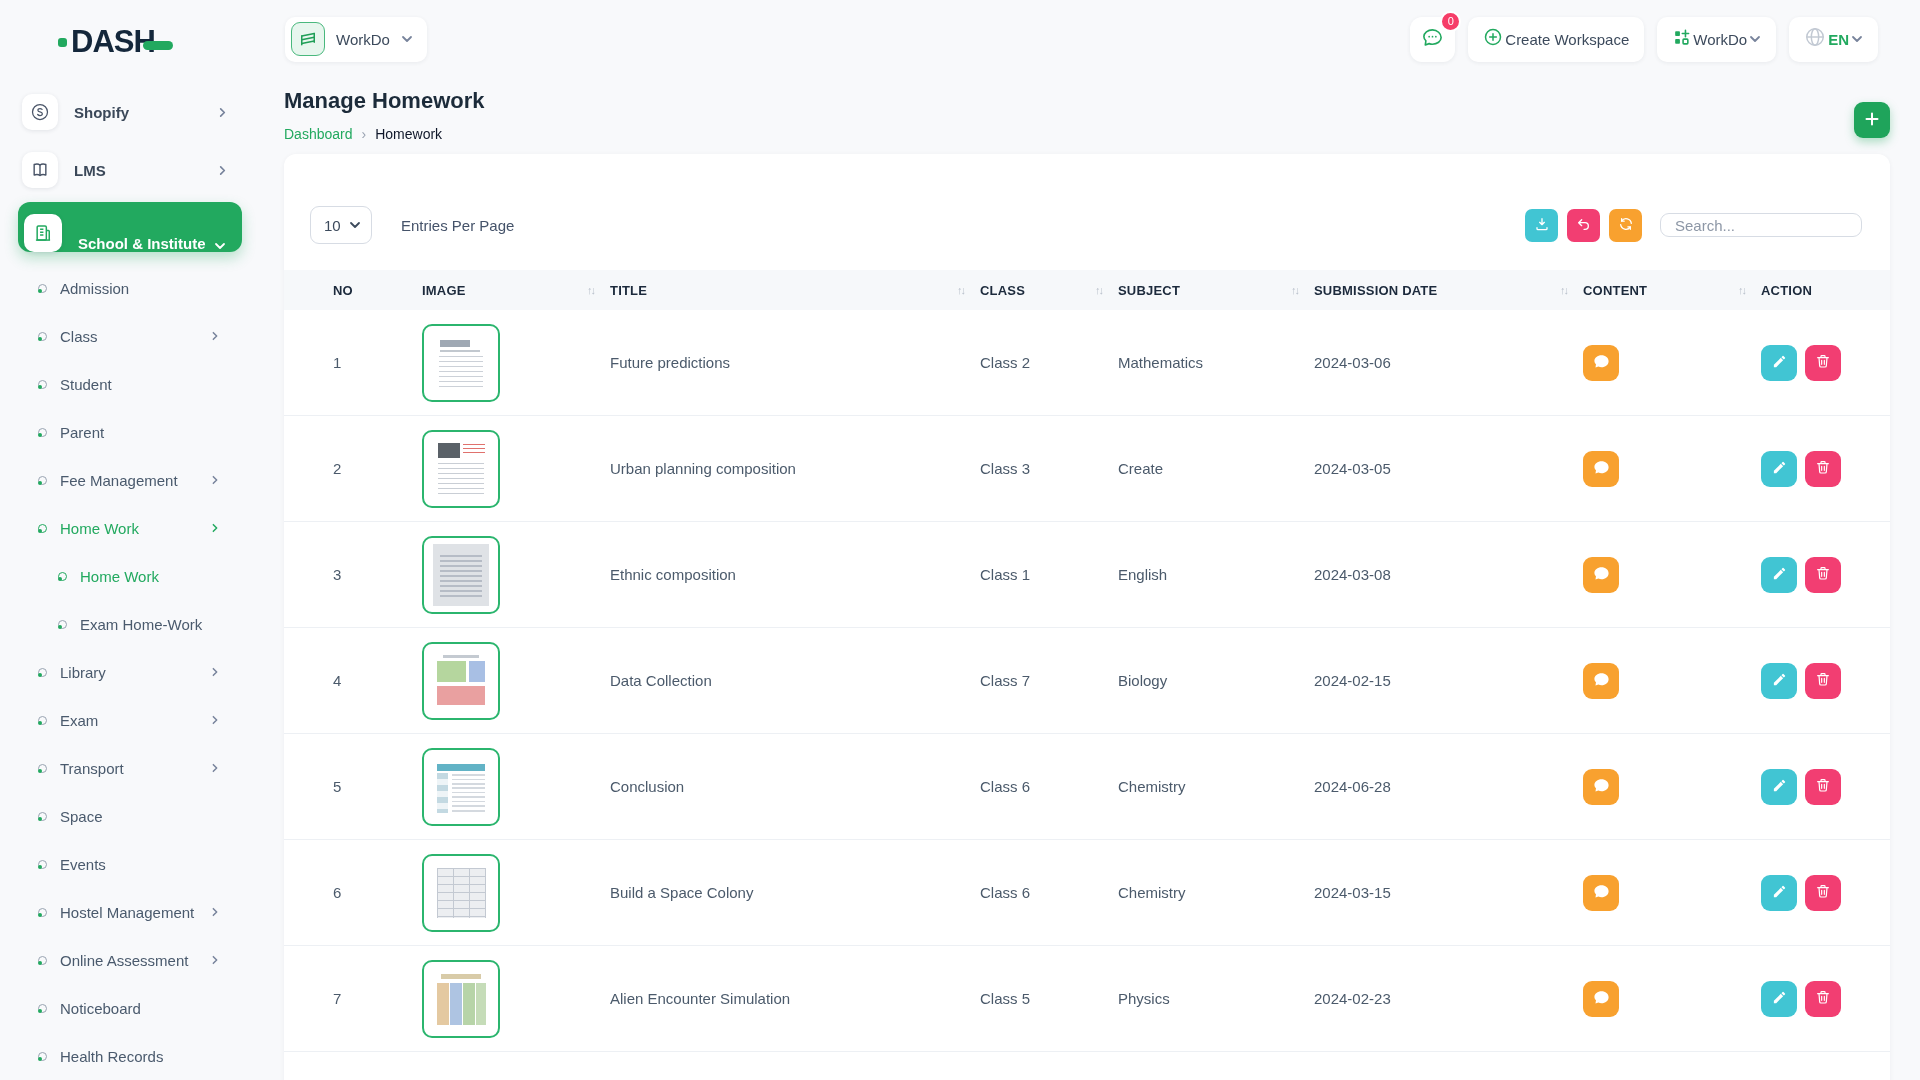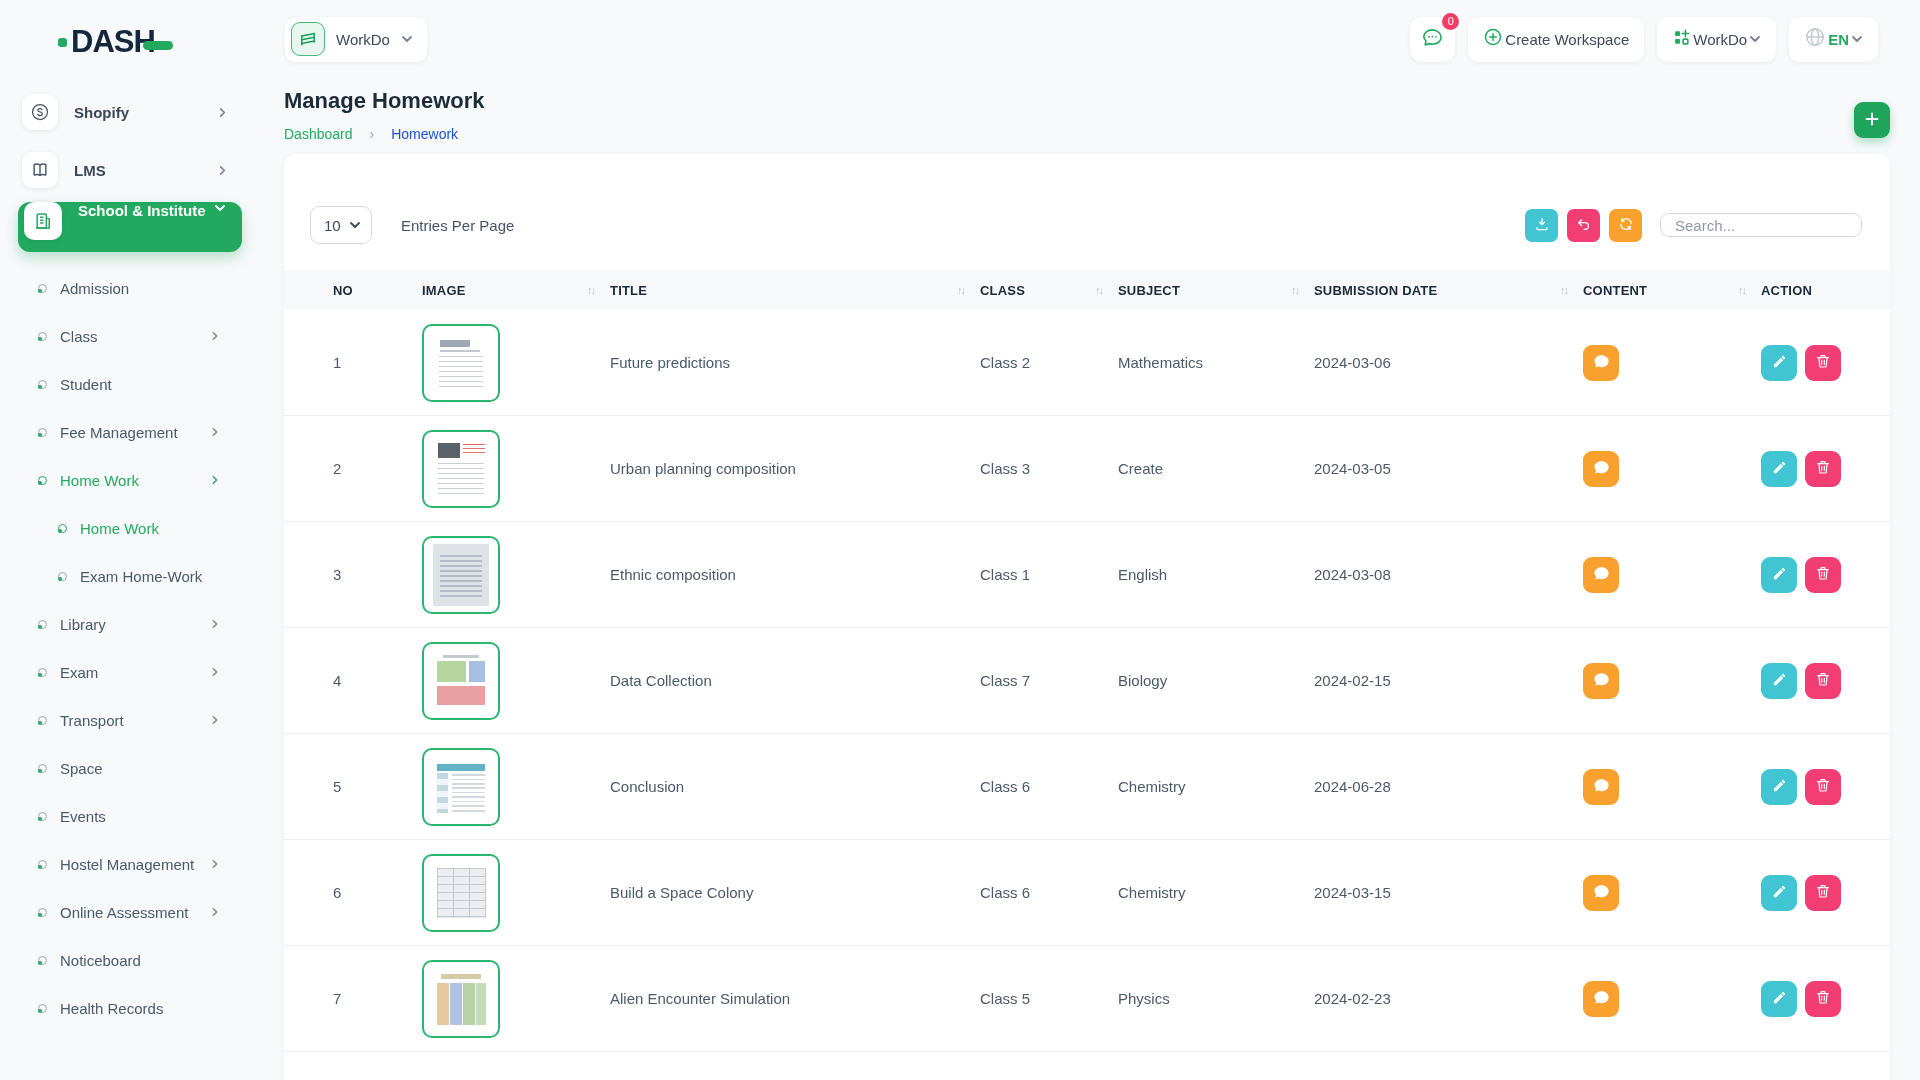--- a/index.html
+++ b/index.html
@@ -9,21 +9,21 @@
   
   .sidebar{position:absolute;left:0;top:0;width:260px;height:1080px;padding:22px 18px 0 18px;background:#f8f9fb}
   .logo{display:flex;align-items:center;margin:2px 0 26px 40px}
   .logo-dot{width:9px;height:9px;border-radius:3px;background:#22a95f;margin-right:4px}
   .logo-text{font-size:31px;font-weight:900;letter-spacing:-1px;color:#14273b}
   .logo-bar{width:30px;height:9px;border-radius:5px;background:#22a95f;margin-left:-12px;margin-top:6px}
   .side-group{display:flex;align-items:center;height:52px;margin-bottom:6px;padding:0 14px 0 4px;border-radius:12px;cursor:pointer}
   .g-icon{width:36px;height:36px;border-radius:10px;background:#fff;box-shadow:0 1px 4px rgba(25,39,60,.10);display:flex;align-items:center;justify-content:center;flex:none}
   .g-label{margin-left:16px;font-size:15px;font-weight:600;color:#3b4859}
   .chev{margin-left:auto;color:#77839b;display:flex;align-items:center}
-  .side-pill{display:flex;align-items:flex-start;height:50px;margin:6px 0 12px;padding:0 16px 0 6px;border-radius:12px;background:#22a95f;box-shadow:0 6px 14px rgba(34,169,95,.30);cursor:pointer}
+  .side-pill{display:flex;align-items:flex-end;height:50px;margin:6px 0 12px;padding:0 16px 0 6px;border-radius:12px;background:#22a95f;box-shadow:0 6px 14px rgba(34,169,95,.30);cursor:pointer}
   .side-pill .g-icon{width:38px;height:38px}
   .side-pill .g-label{color:#fff;font-weight:700}
   .side-pill .chev{color:#fff}
   .menu{margin-top:4px}
   .menu-item{display:flex;align-items:center;height:48px;padding:0 22px 0 20px;cursor:pointer}
   .menu-item.sub{padding-left:40px}
   .bullet{width:9px;height:9px;border:1.5px solid #98a3b1;border-radius:50%;position:relative;flex:none}
   .bullet::after{content:"";position:absolute;left:-1px;bottom:-1px;width:4px;height:4px;border-radius:50%;background:#22a95f}
   .mi-label{margin-left:13px;font-size:15px;color:#4a5a6d}
   .menu-item .chev svg{width:10px;height:10px}
@@ -40,24 +40,24 @@
   .pill-label{font-size:15px;color:#3c4a5c}
   .right-cluster{margin-left:auto;display:flex;align-items:center;gap:13px}
   .chat-btn{width:45px;height:45px;border-radius:12px;background:#fff;box-shadow:0 1px 4px rgba(25,39,60,.07);display:flex;align-items:center;justify-content:center;position:relative;cursor:pointer}
   .chat-badge{position:absolute;top:-6px;right:-6px;min-width:21px;height:21px;border-radius:50%;background:#f63d68;border:2px solid #fff;color:#fff;font-size:11px;display:flex;align-items:center;justify-content:center}
   .tb-pill{padding:0 15px;gap:2px}
   .lang-code{font-size:15px;font-weight:600;color:#22a95f}
 
   
   .page-head{display:flex;align-items:flex-start;padding:22px 30px 0 24px}
   .page-title{font-size:22px;font-weight:700;color:#1c2b3a}
-  .breadcrumb{display:flex;align-items:center;gap:17px;margin-top:12px;font-size:14px}
+  .breadcrumb{display:flex;align-items:center;gap:9px;margin-top:12px;font-size:14px}
   .bc-link{color:#22a95f;cursor:pointer}
   .bc-sep{color:#9aa3b2;font-size:14px}
-  .bc-current{color:#1d4ed8}
+  .bc-current{color:#0f172a}
   .add-btn{margin-left:auto;margin-top:14px;width:36px;height:36px;border:none;border-radius:9px;background:#1fa45b;display:flex;align-items:center;justify-content:center;cursor:pointer;box-shadow:0 4px 10px rgba(34,169,95,.35)}
 
   
   .card{margin:12px 30px 0 24px;background:#fff;border-radius:12px;box-shadow:0 1px 5px rgba(20,30,50,.05);height:1000px;overflow:hidden}
   .controls{display:flex;align-items:center;padding:52px 28px 26px 26px}
   .select{display:flex;align-items:center;justify-content:space-between;width:62px;height:38px;padding:0 10px 0 13px;border:1px solid #d7dce4;border-radius:9px;font-size:15px;color:#3c4a5c;cursor:pointer;background:#fff}
   .select .chev{margin-left:6px;color:#3c4a5c}
   .entries-label{margin-left:29px;font-size:15px;color:#45536a}
   .ctrl-right{margin-left:auto;display:flex;align-items:center;gap:9px}
   .sq-btn{width:33px;height:33px;border:none;border-radius:7px;display:flex;align-items:center;justify-content:center;cursor:pointer}
@@ -154,20 +154,24 @@
             <path d="M4 2l4 4-4 4"></path>
           </svg>
         </span>
       </div>
       <div class="menu-item">
         <span class="bullet"></span>
         <span class="mi-label">Student</span>
       </div>
       <div class="menu-item">
         <span class="bullet"></span>
+        <span class="mi-label">Parent</span>
+      </div>
+      <div class="menu-item">
+        <span class="bullet"></span>
         <span class="mi-label">Fee Management</span>
         <span class="chev">
           <svg width="10" height="10" viewBox="0 0 12 12" fill="none" stroke="currentColor" stroke-width="1.8" stroke-linecap="round" stroke-linejoin="round">
             <path d="M4 2l4 4-4 4"></path>
           </svg>
         </span>
       </div>
       <div class="menu-item active">
         <span class="bullet"></span>
         <span class="mi-label">Home Work</span>

